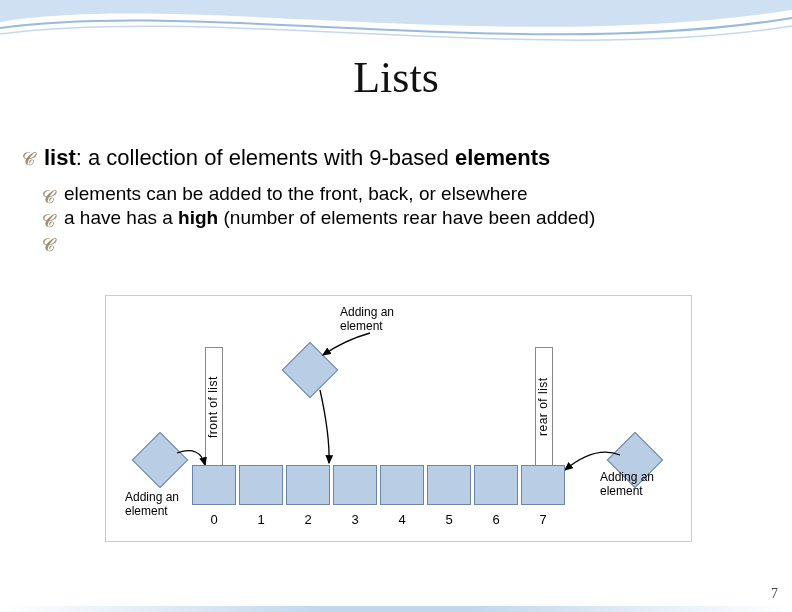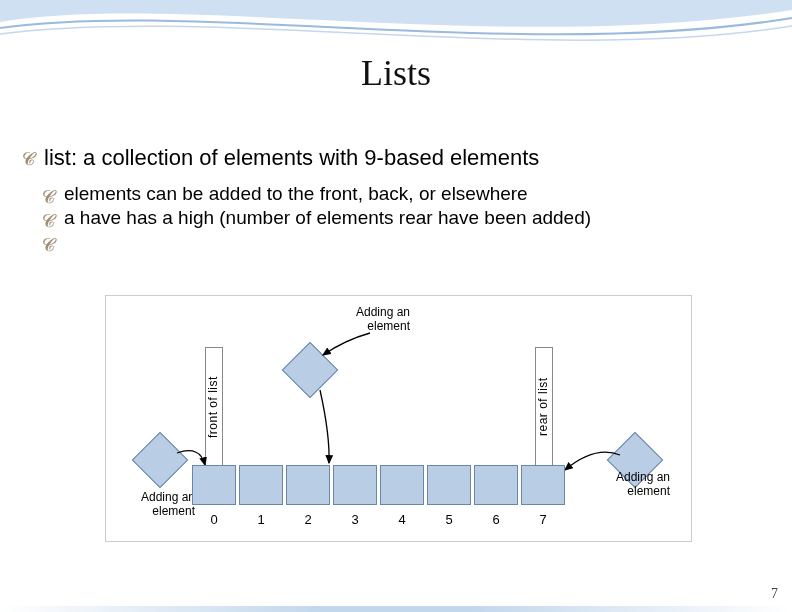--- a/index.html
+++ b/index.html
@@ -22,21 +22,21 @@
     position: absolute;
     top: 0; left: 0; width: 792px; height: 60px;
     overflow: hidden;
   }
   .title {
     position: absolute;
     top: 52px;
     left: 0; right: 0;
     text-align: center;
     font-family: Georgia, 'Times New Roman', serif;
-    font-size: 36px;
+    font-size: 44px;
     color: #111;
   }
   .bullets {
     position: absolute;
     top: 145px;
     left: 22px;
     right: 22px;
     color: #000;
   }
   .b1 {
@@ -54,21 +54,21 @@
     font-family: 'Times New Roman', serif;
     font-size: 18px;
   }
   .b2 {
     font-size: 19px;
     margin: 2px 0 2px 20px;
     position: relative;
     padding-left: 22px;
     font-family: Verdana, Geneva, sans-serif;
   }
-  .b1 b, .b2 b { font-weight: normal; }
+  .b1 b, .b2 b { font-weight: bold; }
 
   .diagram {
     position: absolute;
     left: 105px;
     top: 295px;
     width: 585px;
     height: 245px;
   }
   .diagram-frame {
     position: absolute;
@@ -127,21 +127,21 @@
     transform: rotate(45deg);
     box-sizing: border-box;
   }
 
   .cap {
     position: absolute;
     font-size: 12px;
     font-family: Arial, sans-serif;
     color: #000;
     line-height: 1.2;
-    text-align: right;
+    text-align: left;
     width: 70px;
   }
 
   .arrow {
     position: absolute;
     overflow: visible;
     pointer-events: none;
   }
 
   .page-num {

